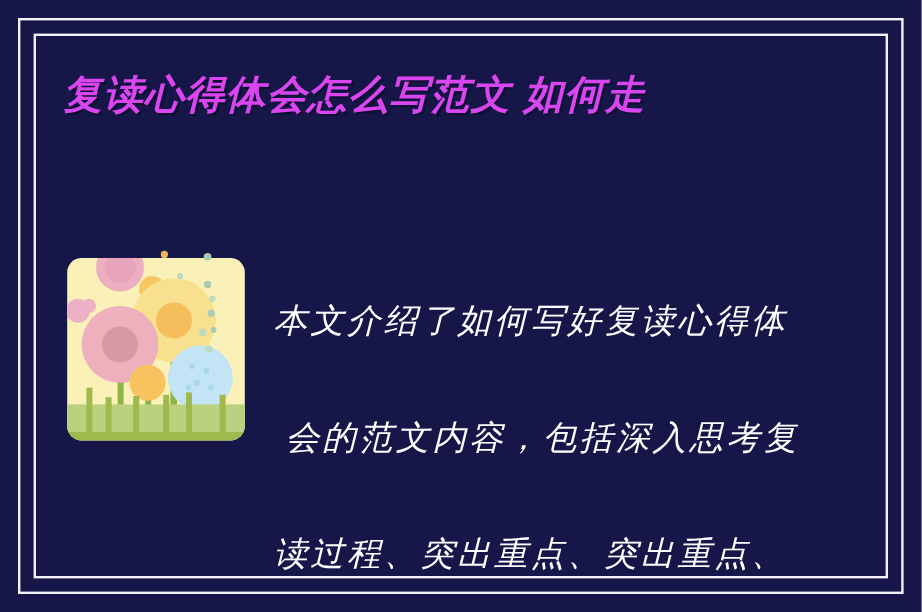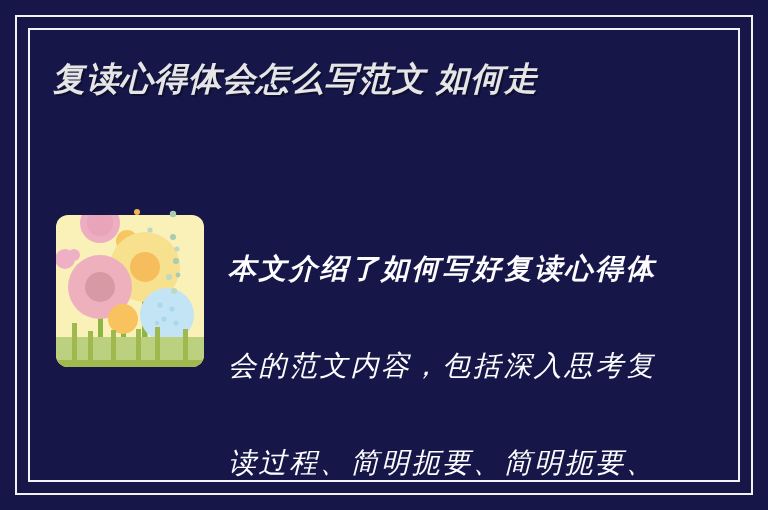--- a/index.html
+++ b/index.html
@@ -41,21 +41,21 @@
     pointer-events: none;
   }
   
   .title-block {
     position: absolute;
     left: 52px;
     top: 56px;
     width: 640px;
   }
   .title-line {
-    color: #e5e5e5;
+    color: #d946ef;
     font-family: "Liberation Sans", sans-serif;
     font-size: 33px;
     font-weight: bold;
     font-style: italic;
     letter-spacing: 1px;
     line-height: 46px;
     white-space: nowrap;
     text-shadow: 2px 2px 0 rgba(0,0,0,0.30);
   }
   
@@ -165,21 +165,21 @@
         <circle cx="121" cy="32" r="3" fill="#a9cbb4"></circle>
         <circle cx="125" cy="44" r="2.6" fill="#bcd9c3"></circle>
         <circle cx="124" cy="56" r="3" fill="#a9cbb4"></circle>
         <circle cx="117" cy="72" r="3" fill="#bcd9c3"></circle>
         <circle cx="126" cy="70" r="2.4" fill="#a9cbb4"></circle>
         <circle cx="122" cy="86" r="3" fill="#bcd9c3"></circle>
       </svg>
     </div>
 
     <div class="body-copy">
-      <span style="display: block; font-weight: bold;">本文介绍了如何写好复读心得体</span>
-      <span style="display: block;">会的范文内容，包括深入思考复</span>
-      <span style="display: block;">读过程、简明扼要、简明扼要、</span>
+      <span style="display: block;">本文介绍了如何写好复读心得体</span>
+      <span style="display: block; margin-left: 10px;">会的范文内容，包括深入思考复</span>
+      <span style="display: block;">读过程、突出重点、突出重点、</span>
       
       
     </div>
 
   </div>
 </div>
 
 </body></html>

